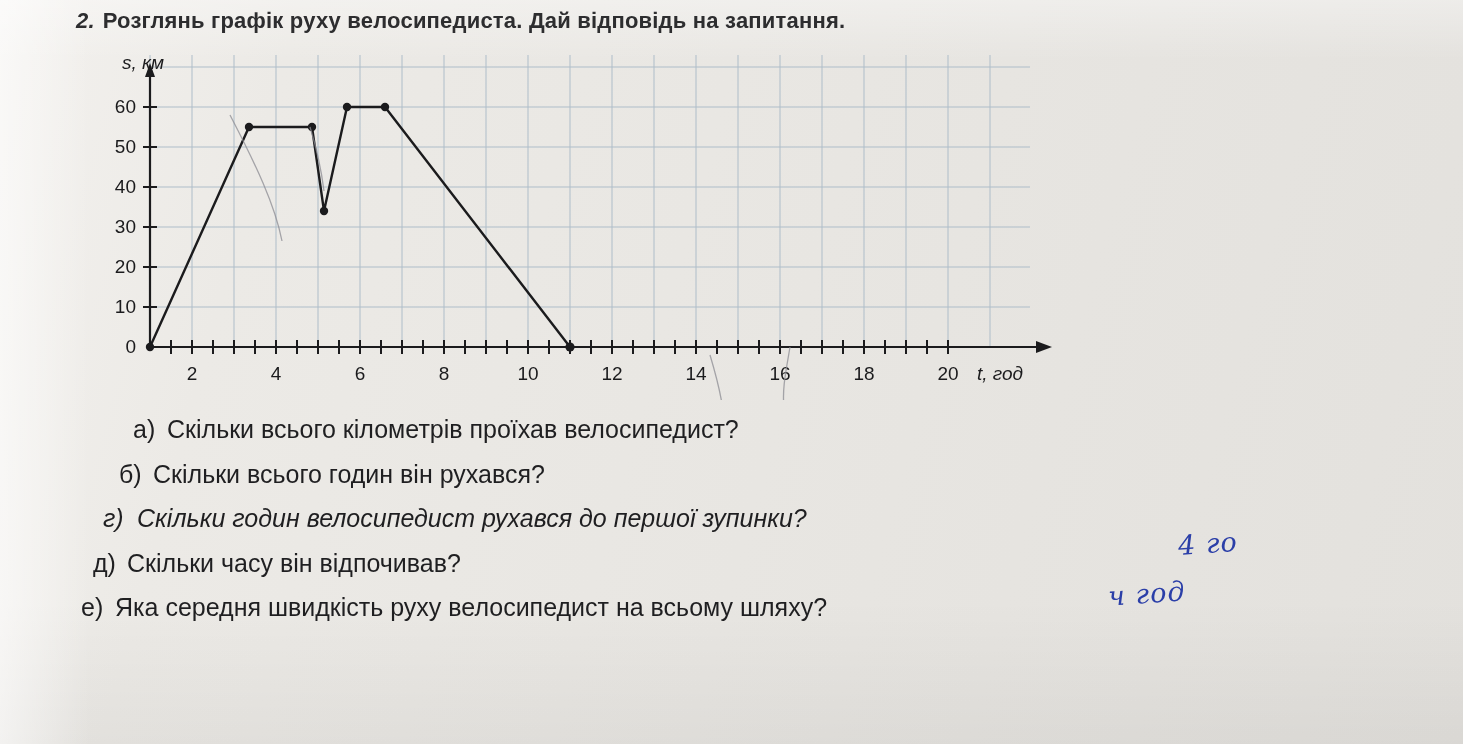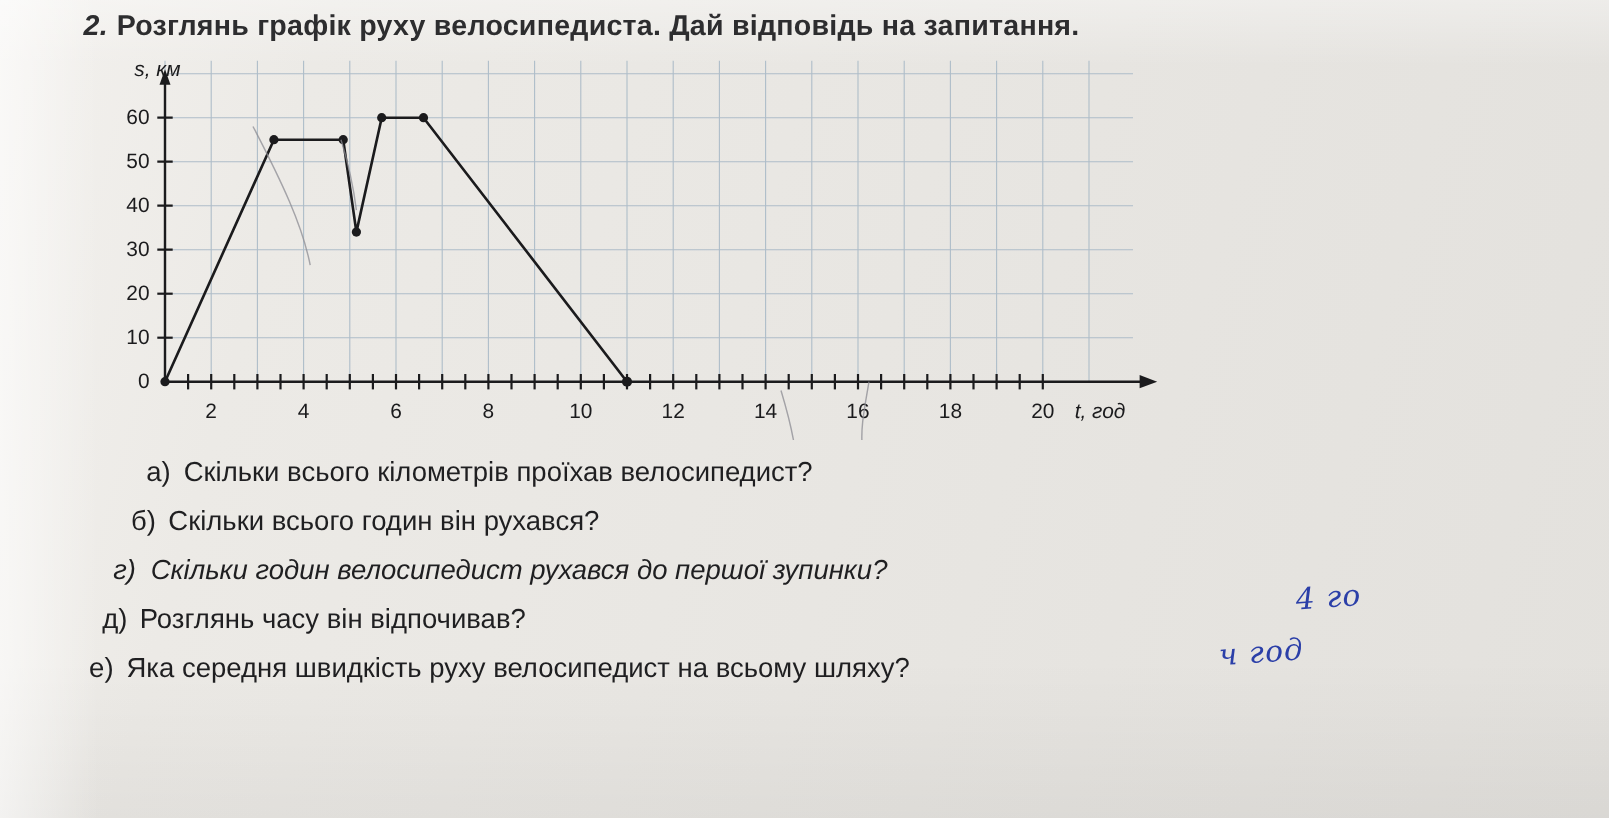--- a/index.html
+++ b/index.html
@@ -23,21 +23,21 @@
       linear-gradient(to right, rgba(255,255,255,0.55) 0px, rgba(255,255,255,0.0) 90px),
       linear-gradient(to bottom, rgba(255,255,255,0.35) 0px, rgba(255,255,255,0) 60px),
       linear-gradient(to bottom, rgba(0,0,0,0.0) 600px, rgba(0,0,0,0.045) 744px);
     pointer-events: none;
   }
 
   .task-header {
     position: absolute;
     left: 76px;
     top: 8px;
-    font-size: 26px;
+    font-size: 22px;
     font-weight: bold;
     color: #2d2d2f;
     letter-spacing: 0.2px;
     white-space: nowrap;
   }
   .task-number {
     font-style: italic;
     font-weight: bold;
     margin-right: 8px;
   }
@@ -248,21 +248,21 @@
   <p class="q-line q-a">
     <span class="q-label">а)</span><span>Скільки всього кілометрів проїхав велосипедист?</span>
   </p>
   <p class="q-line q-b">
     <span class="q-label">б)</span><span>Скільки всього годин він рухався?</span>
   </p>
   <p class="q-line q-g">
     <span class="q-label">г)</span><span>Скільки годин велосипедист рухався до першої зупинки?</span>
   </p>
   <p class="q-line q-d">
-    <span class="q-label">д)</span><span>Розглянь часу він відпочивав?</span>
+    <span class="q-label">д)</span><span>Скільки часу він відпочивав?</span>
   </p>
   <p class="q-line q-e">
     <span class="q-label">е)</span><span>Яка середня швидкість руху велосипедист на всьому шляху?</span>
   </p>
 </div>
 
 <div class="handwriting hw-v">4 го</div>
 <div class="handwriting hw-g">ч год</div>
 
 </body></html>

